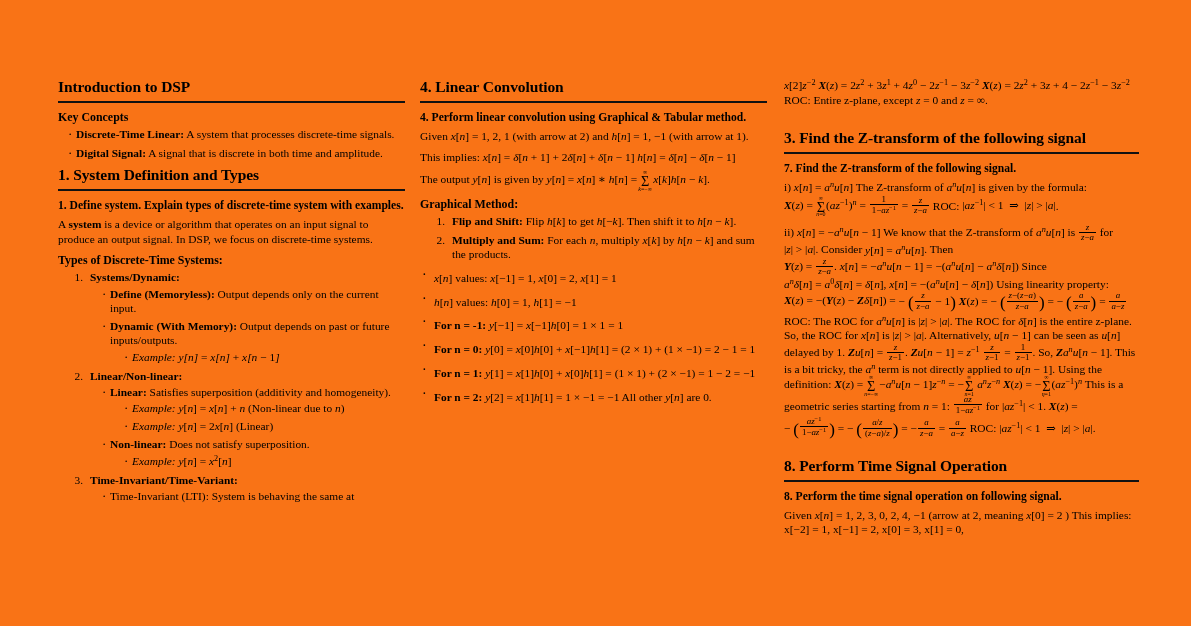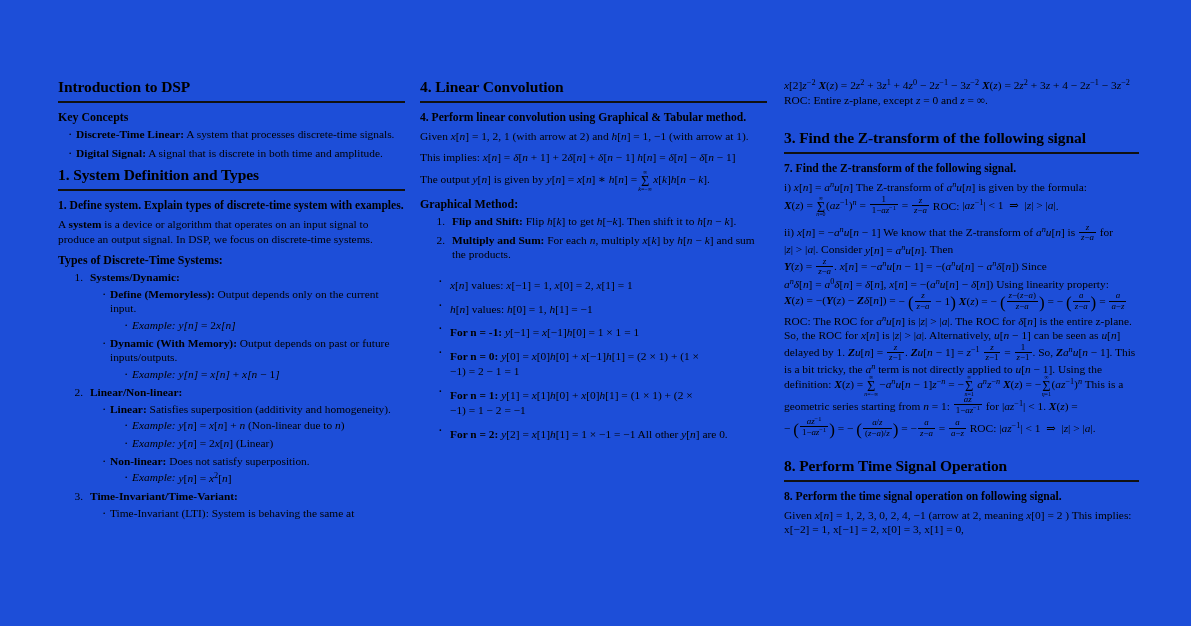--- a/index.html
+++ b/index.html
@@ -11,21 +11,21 @@
     width: 1191px;
     height: 626px;
     overflow: hidden;
     font-family: "Liberation Serif", "DejaVu Serif", serif;
     color: #000000;
   }
   .page {
     position: relative;
     width: 1191px;
     height: 626px;
-    background: #1d4ed8;
+    background: #f97316;
   }
   .columns {
     position: absolute;
     top: 78px;
     left: 0;
     width: 1191px;
     height: 548px;
     display: flex;
     gap: 0;
     overflow: hidden;
@@ -134,21 +134,21 @@
   ul.inner2 > li::before {
     content: "\00B7";
     position: absolute;
     left: 0;
     top: -1px;
     font-size: 13px;
   }
 
   ul.bare {
     list-style: none;
-    margin: 16px;
+    margin: 0;
     padding: 0;
   }
   ul.bare > li {
     position: relative;
     margin: 0 0 6px 0;
     padding-left: 14px;
   }
   ul.bare > li::before {
     content: "\00B7";
     position: absolute;
@@ -238,23 +238,20 @@
 
       <h3 class="sub">Types of Discrete-Time Systems:</h3>
 
       <ol class="num">
         <li>
           <span class="litext">Systems/Dynamic:</span>
           <ul class="inner">
             <li>
               <b>Define (Memoryless):</b>
               <span>Output depends only on the current input.</span>
-              <ul class="inner2">
-                <li><i>Example:</i> <span class="mi math"><span class="mi">y</span>[<span class="mi">n</span>] <span class="mr">=</span> <span class="mr">2</span><span class="mi">x</span>[<span class="mi">n</span>]</span></li>
-              </ul>
             </li>
             <li>
               <b>Dynamic (With Memory):</b>
               <span>Output depends on past or future inputs/outputs.</span>
               <ul class="inner2">
                 <li><i>Example:</i> <span class="mi math"><span class="mi">y</span>[<span class="mi">n</span>] <span class="mr">=</span> <span class="mi">x</span>[<span class="mi">n</span>] <span class="mr">+</span> <span class="mi">x</span>[<span class="mi">n</span> <span class="mr">−</span> <span class="mr">1</span>]</span></li>
               </ul>
             </li>
           </ul>
         </li>

